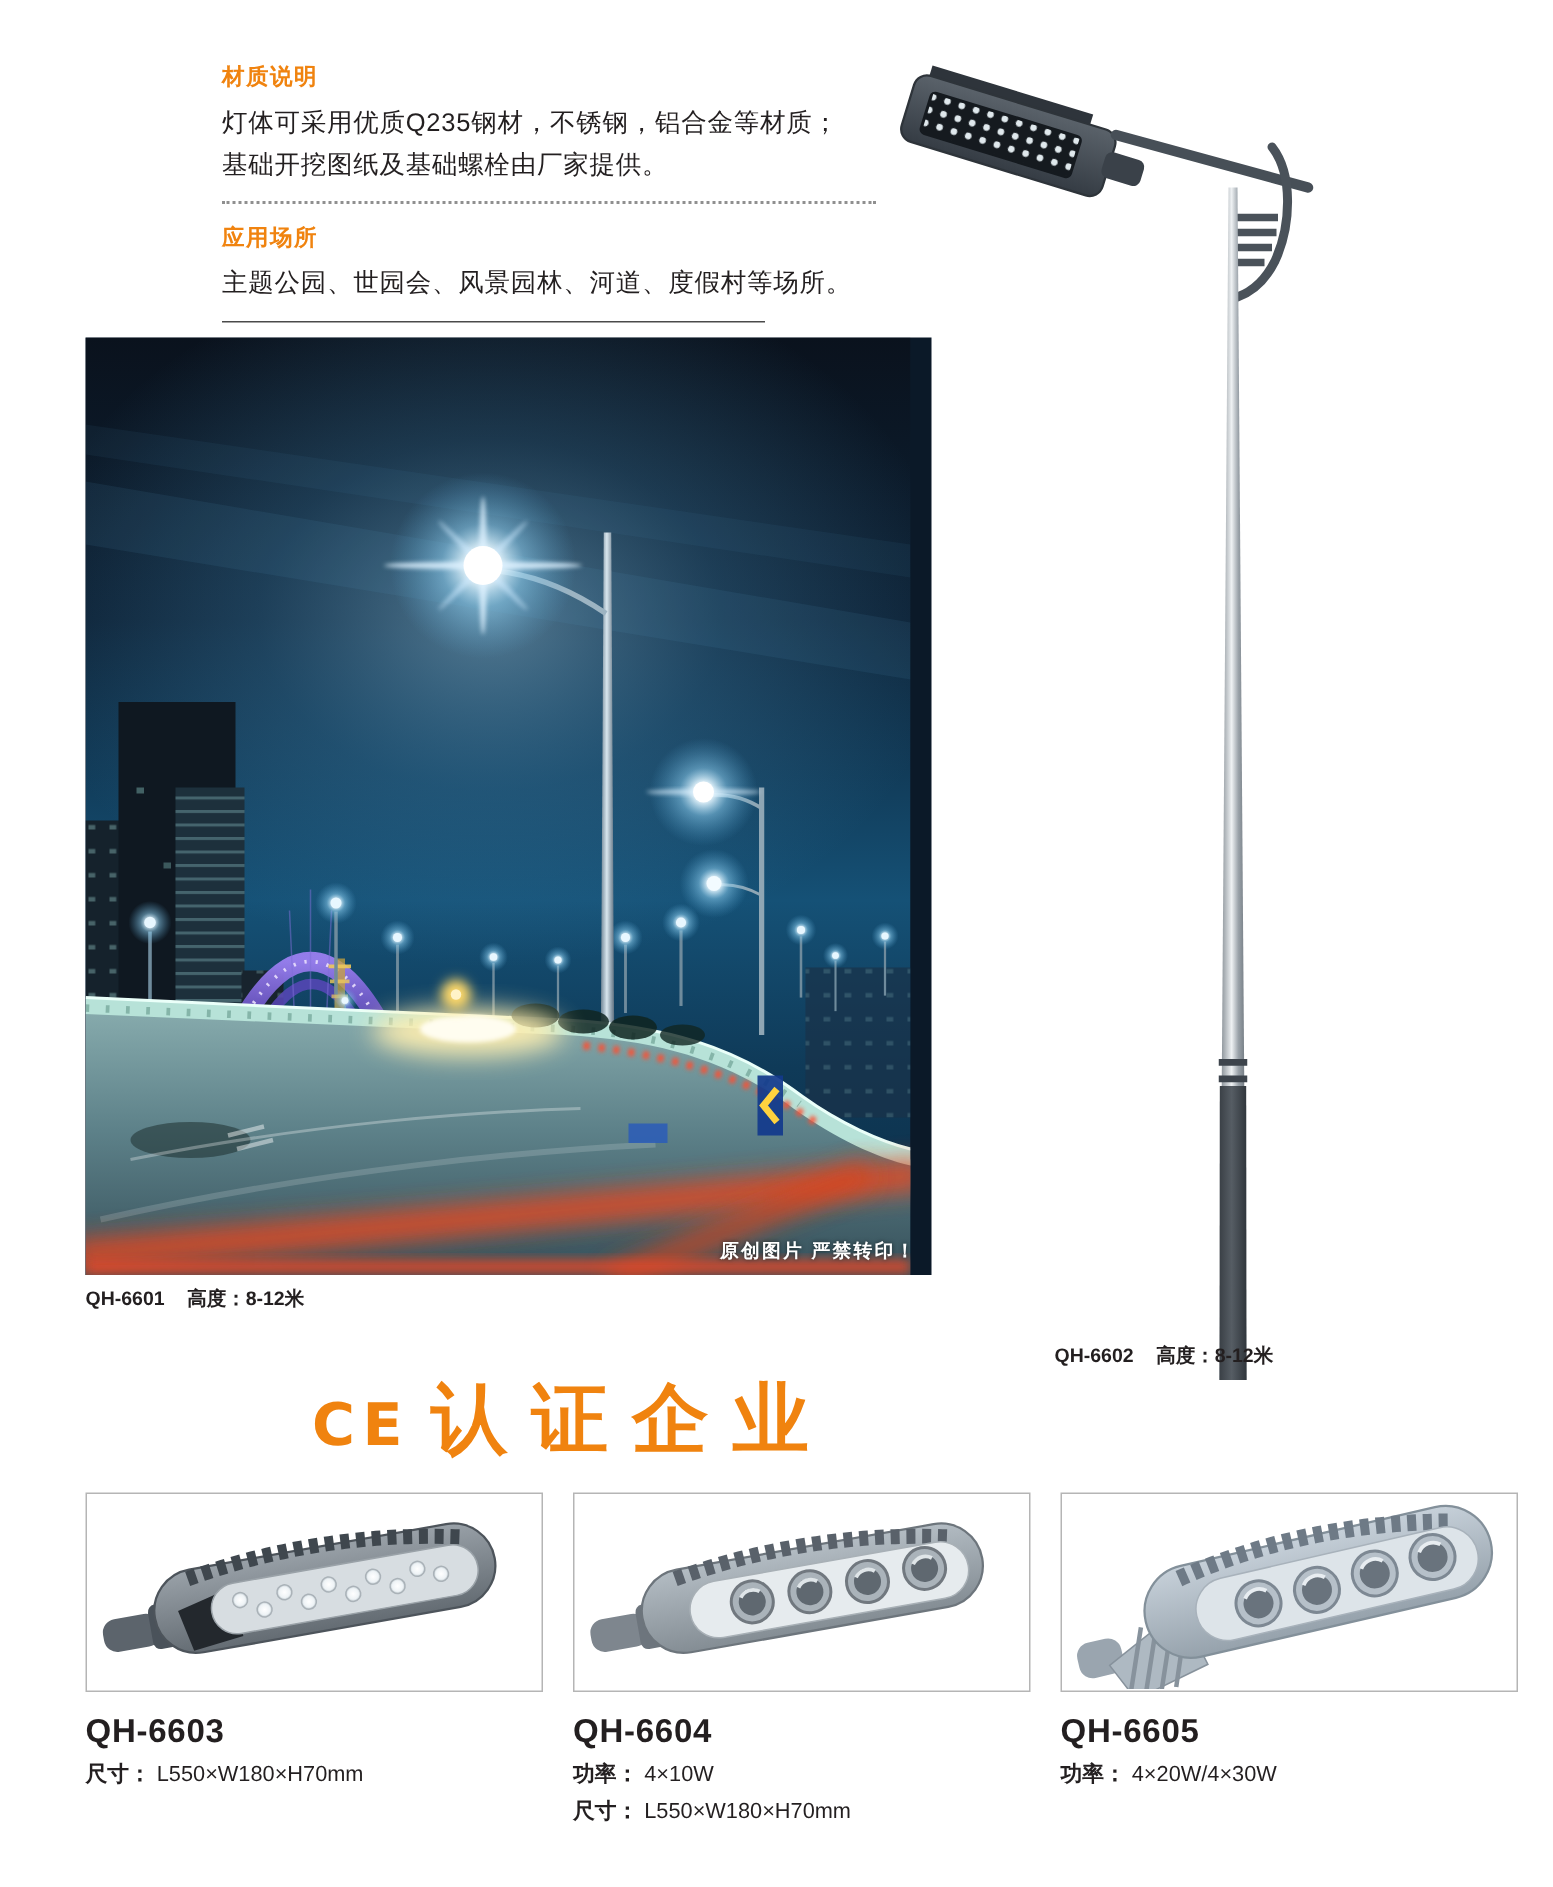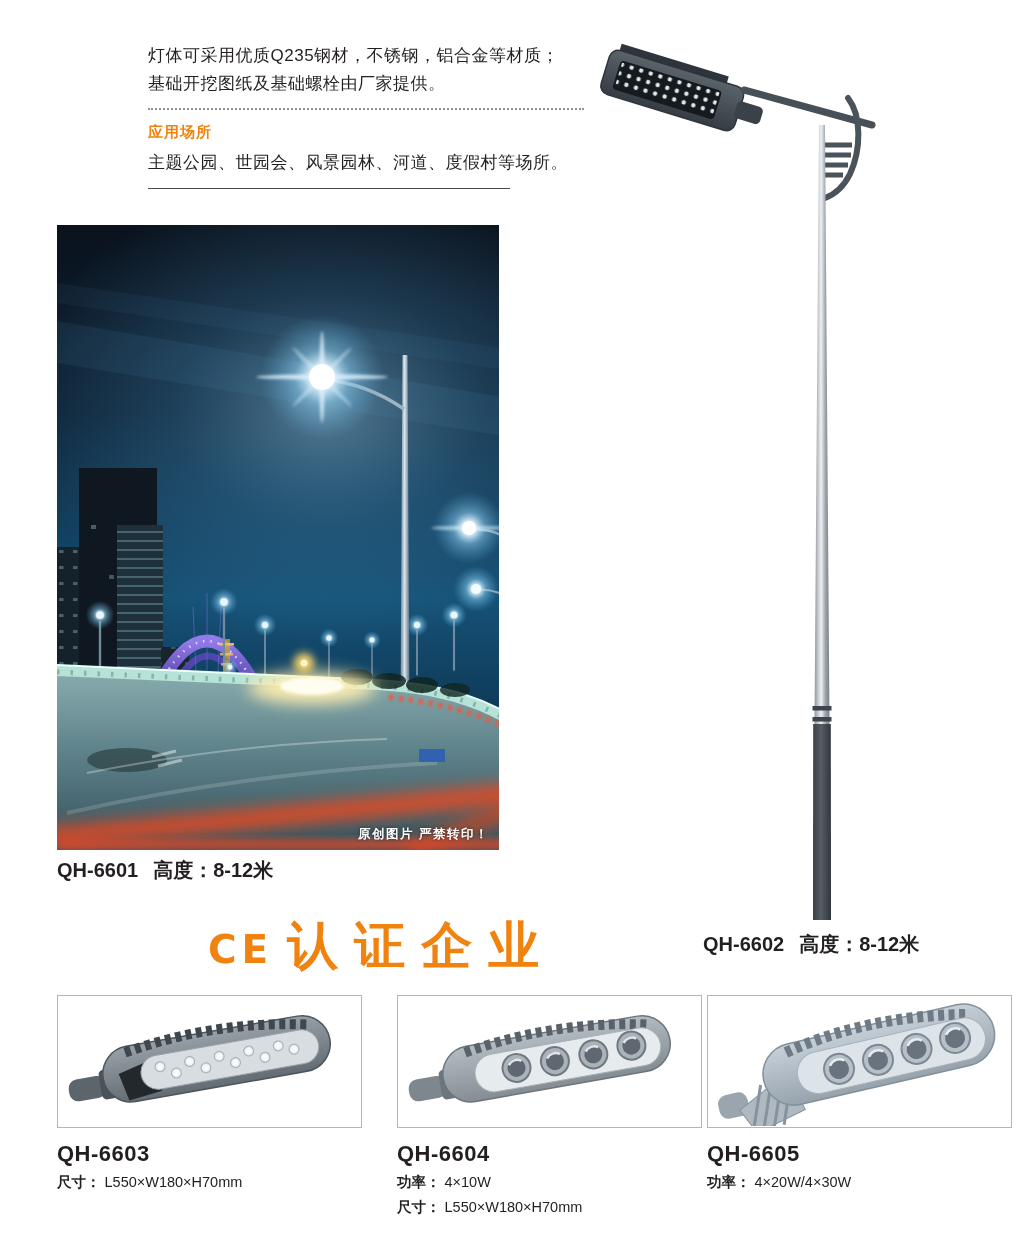--- a/index.html
+++ b/index.html
@@ -7,50 +7,51 @@
   .page{position:relative;width:1035px;height:1258px;background:#fff;overflow:hidden;}
 
   
   .info{position:absolute;left:148px;top:42px;width:436px;}
   .info h3{font-size:15px;color:#f0830f;margin:0 0 7px 0;font-weight:bold;letter-spacing:1px;}
   .info p{font-size:17px;font-weight:normal;margin:0;line-height:28px;letter-spacing:0.5px;}
   .dotted{border-top:2px dotted #8f8f8f;margin:10px 0 13px 0;width:436px;height:0;}
   .solidline{border-top:1px solid #4a4a4a;margin-top:11px;width:362px;height:0;}
 
   
-  .photo{position:absolute;left:57px;top:225px;width:442px;height:625px;background:#0b1928;overflow:hidden;}
+  .photo{position:absolute;left:57px;top:225px;width:564px;height:625px;background:#0b1928;overflow:hidden;}
   .wm{position:absolute;right:10px;bottom:7px;color:#ffffff;font-size:12.5px;font-weight:bold;letter-spacing:1.5px;text-shadow:0 0 3px rgba(0,0,0,.6);}
 
-  .caption{position:absolute;font-size:20px;font-weight:bold;color:#231f20;white-space:nowrap;}
+  .caption{position:absolute;font-size:13px;font-weight:bold;color:#231f20;white-space:nowrap;}
   .caption .gap{display:inline-block;width:15px;}
   .c1{left:57px;top:857px;}
-  .c2{left:703px;top:931px;}
+  .c2{left:703px;top:895px;}
 
   .polewrap{position:absolute;left:598px;top:28px;width:300px;height:900px;}
 
   
   .ce{position:absolute;left:208px;top:912px;color:#f0830f;white-space:nowrap;}
   .ce-mark{font-size:39px;font-weight:bold;letter-spacing:5px;font-family:"DejaVu Sans",sans-serif;}
   .ce-text{font-size:51px;font-weight:bold;letter-spacing:16px;margin-left:14px;font-family:"Liberation Sans",sans-serif;}
 
   
   .card{position:absolute;top:995px;width:305px;}
-  .card1{left:57px;} .card2{left:382px;margin-left:15px;} .card3{left:707px;}
+  .card1{left:57px;} .card2{left:382px;} .card3{left:707px;}
   .pbox{width:303px;height:131px;border:1px solid #b5b5b5;background:#ffffff;display:flex;align-items:center;justify-content:center;}
   .pmodel{font-size:22px;font-weight:bold;margin-top:13px;letter-spacing:0.5px;}
   .pspec{font-size:14.5px;margin-top:6px;}
   .plab{font-weight:bold;}
   .pval{margin-left:4px;font-weight:normal;}
 </style>
 </head>
 <body>
 
 <div class="page">
 
   <section class="info">
+    <h3>材质说明</h3>
     <p>灯体可采用优质Q235钢材，不锈钢，铝合金等材质；</p>
     <p>基础开挖图纸及基础螺栓由厂家提供。</p>
     <div class="dotted"></div>
     <h3>应用场所</h3>
     <p>主题公园、世园会、风景园林、河道、度假村等场所。</p>
     <div class="solidline"></div>
   </section>
 
   <div class="photo">
     <svg width="550" height="625" viewBox="0 0 550 625">

